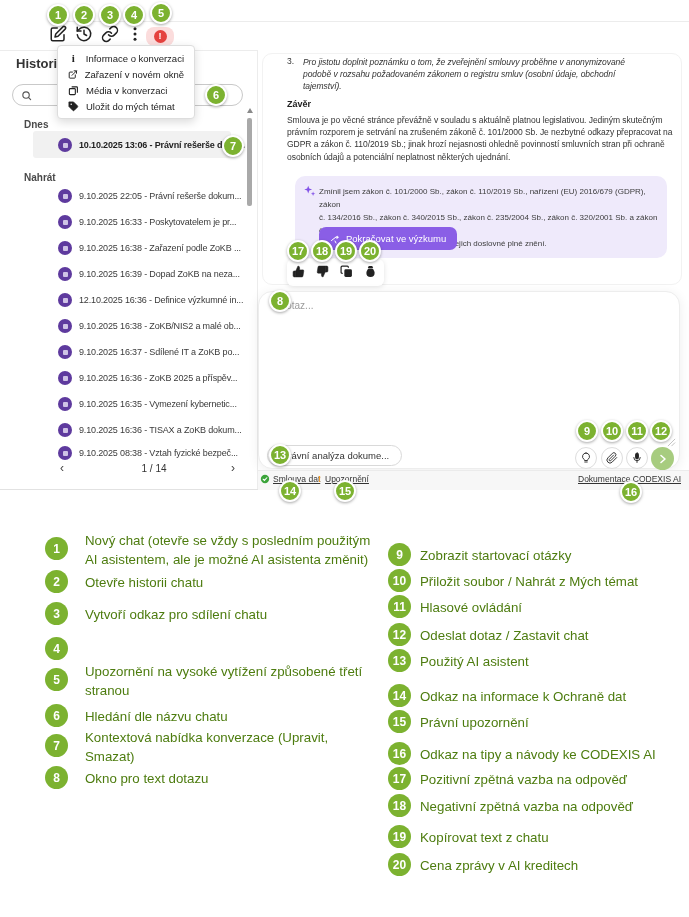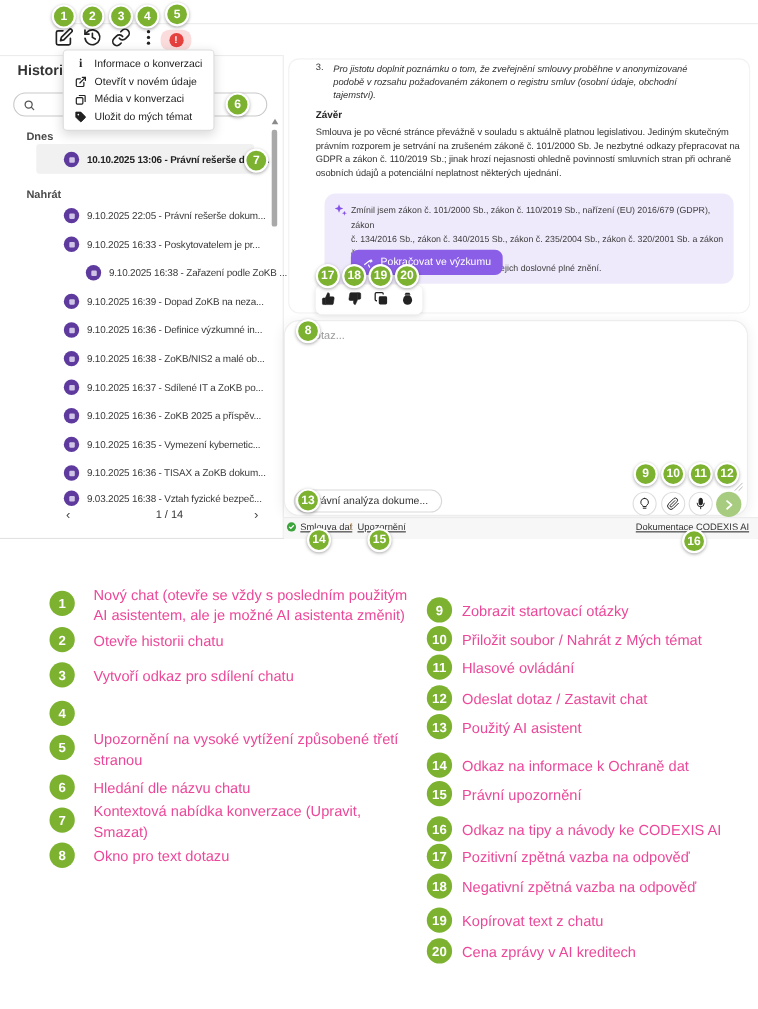--- a/index.html
+++ b/index.html
@@ -76,21 +76,21 @@
 
   
   .footer { position:absolute; left:258px; top:470px; width:431px; height:20px; background:#f7f7f7;
             border-top:1px solid #ebebeb; }
   .flink { position:absolute; font-size:8.5px; color:#333; text-decoration:underline; cursor:pointer; white-space:nowrap; }
   .warn-ex { position:absolute; font-size:9px; font-weight:bold; color:#f59a23; }
 
   
   .lb { position:absolute; width:23px; height:23px; border-radius:50%; background:#7cb230; color:#fff;
         font-weight:bold; font-size:12px; display:flex; align-items:center; justify-content:center; }
-  .ltext { position:absolute; font-size:13.3px; line-height:19px; color:#ec4899; white-space:pre-line; }
+  .ltext { position:absolute; font-size:13.3px; line-height:19px; color:#4d7c0f; white-space:pre-line; }
 </style>
 </head>
 <body>
 
 <div class="abs" style="left:0;top:0;width:689px;height:491px;">
 
   <div class="hairline" style="left:55px;top:21px;width:634px;height:1px;"></div>
   <div class="hairline" style="left:0;top:50px;width:257px;height:1px;"></div>
   <div class="hairline" style="left:257px;top:50px;width:1px;height:440px;"></div>
   <div class="hairline" style="left:0;top:489px;width:689px;height:1px;background:#e2e2e2;"></div>
@@ -138,21 +138,21 @@
     <div class="menu-item">
       <span style="font-family:'Liberation Serif',serif;font-weight:bold;font-size:11px;width:11px;text-align:center;">i</span>
       <span class="lbl">Informace o konverzaci</span>
     </div>
     <div class="menu-item">
       <svg viewBox="0 0 24 24" width="11" height="11" fill="none" stroke="#222" stroke-width="2.4" stroke-linecap="round" stroke-linejoin="round">
           <path d="M18 13v6a2 2 0 0 1-2 2H5a2 2 0 0 1-2-2V8a2 2 0 0 1 2-2h6"></path>
           <path d="M15 3h6v6"></path>
           <path d="M10 14L21 3"></path>
         </svg>
-      <span class="lbl">Otevřít v novém údaje</span>
+      <span class="lbl">Zařazení v novém okně</span>
     </div>
     <div class="menu-item">
       <svg viewBox="0 0 24 24" width="11" height="11" fill="none" stroke="#222" stroke-width="2.4" stroke-linejoin="round">
           <rect x="3" y="8" width="13" height="13" rx="2"></rect>
           <path d="M8 4h11a1.5 1.5 0 0 1 1.5 1.5V17"></path>
         </svg>
       <span class="lbl">Média v konverzaci</span>
     </div>
     <div class="menu-item">
       <svg viewBox="0 0 24 24" width="11" height="11" fill="#222" stroke="#222" stroke-width="1.6" stroke-linejoin="round">
@@ -173,31 +173,31 @@
   <div class="grp" style="top:172px;">Nahrát</div>
 
   <div class="sb-item" style="left:58px;top:189px;">
       <span class="avatar"></span>
       <span class="t">9.10.2025 22:05 - Právní rešerše dokum...</span>
     </div>
   <div class="sb-item" style="left:58px;top:215px;">
       <span class="avatar"></span>
       <span class="t">9.10.2025 16:33 - Poskytovatelem je pr...</span>
     </div>
-  <div class="sb-item" style="left:58px;top:241px;margin-left:20px;">
+  <div class="sb-item" style="left:58px;top:241px;">
       <span class="avatar"></span>
       <span class="t">9.10.2025 16:38 - Zařazení podle ZoKB ...</span>
     </div>
   <div class="sb-item" style="left:58px;top:267px;">
       <span class="avatar"></span>
       <span class="t">9.10.2025 16:39 - Dopad ZoKB na neza...</span>
     </div>
   <div class="sb-item" style="left:58px;top:293px;">
       <span class="avatar"></span>
-      <span class="t">9.10.2025 16:36 - Definice výzkumné in...</span>
+      <span class="t">12.10.2025 16:36 - Definice výzkumné in...</span>
     </div>
   <div class="sb-item" style="left:58px;top:319px;">
       <span class="avatar"></span>
       <span class="t">9.10.2025 16:38 - ZoKB/NIS2 a malé ob...</span>
     </div>
   <div class="sb-item" style="left:58px;top:345px;">
       <span class="avatar"></span>
       <span class="t">9.10.2025 16:37 - Sdílené IT a ZoKB po...</span>
     </div>
   <div class="sb-item" style="left:58px;top:371px;">
@@ -207,21 +207,21 @@
   <div class="sb-item" style="left:58px;top:397px;">
       <span class="avatar"></span>
       <span class="t">9.10.2025 16:35 - Vymezení kybernetic...</span>
     </div>
   <div class="sb-item" style="left:58px;top:423px;">
       <span class="avatar"></span>
       <span class="t">9.10.2025 16:36 - TISAX a ZoKB dokum...</span>
     </div>
   <div class="sb-item" style="left:58px;top:446px;">
       <span class="avatar"></span>
-      <span class="t">9.03.2025 16:38 - Vztah fyzické bezpeč...</span>
+      <span class="t">9.10.2025 08:38 - Vztah fyzické bezpeč...</span>
     </div>
 
   <div class="sb-arrow"></div>
   <div class="sb-scroll"></div>
   <div class="pag" style="left:60px;top:461px;">‹</div>
   <div class="pag-lbl" style="left:134px;top:463px;width:40px;text-align:center;">1 / 14</div>
   <div class="pag" style="left:231px;top:461px;">›</div>
 
   <div class="chat-panel"></div>
   <div class="abs" style="left:287px;top:56px;font-size:8.5px;color:#333;">3.</div>

